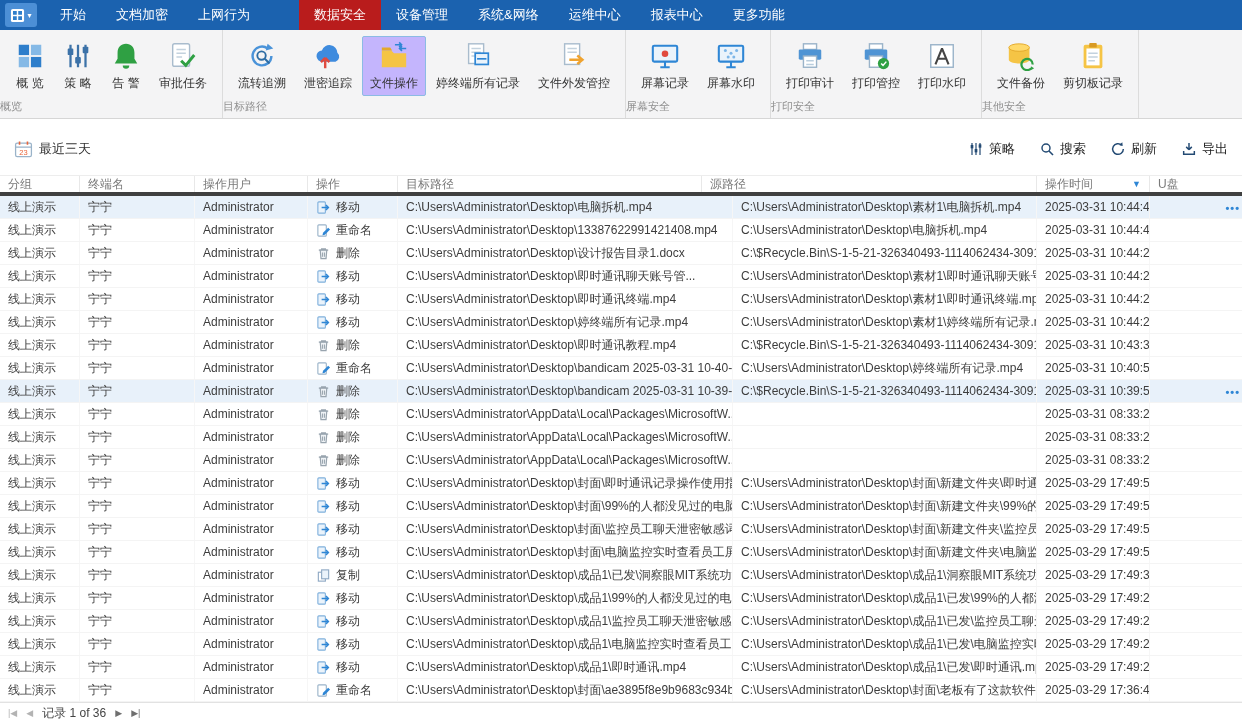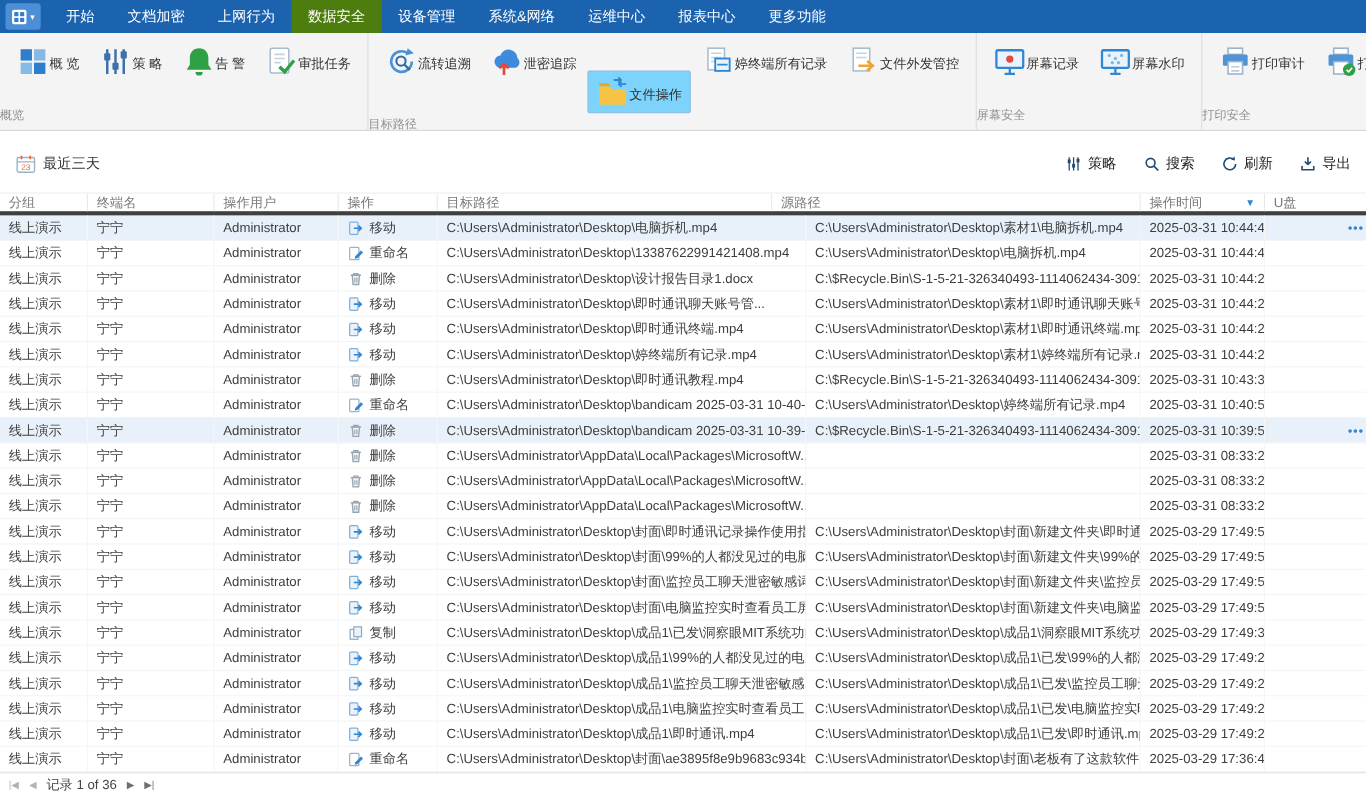--- a/index.html
+++ b/index.html
@@ -9,29 +9,29 @@
     font-family:"Liberation Sans","DejaVu Sans",sans-serif;
     position:relative;
   }
   
   .menubar { height:30px; background:#1b62af; display:flex; align-items:center; color:#fff; }
   .logo-btn { width:32px; height:24px; background:#4c8fd6; border-radius:3px; margin:0 8px 0 5px;
     display:flex; align-items:center; justify-content:center; gap:2px; cursor:default; }
   .logo-btn svg { width:15px; height:15px; }
   .logo-caret { font-size:8px; color:#fff; }
   .menu-item { padding:0 15px; font-size:13px; line-height:30px; cursor:default; white-space:nowrap; }
-  .menu-item.active { background:#4d7c0f; }
+  .menu-item.active { background:#b91c1c;margin-left:34px; }
   
   .ribbon { background:#f4f4f5; border-bottom:1px solid #d6d6d6; display:flex; height:89px; }
   .ribbon-group { display:flex; flex-direction:column; border-right:1px solid #dcdcdc; }
   .rg-items { flex:1; display:flex; align-items:flex-start; padding:6px 6px 0; }
   .rg-label { height:23px; text-align:left; font-size:11px; color:#8f8f8f; line-height:20px;font-family:Liberation Serif, serif; }
-  .ribbon-item { display:flex; flex-direction:row; align-items:center; padding:4px 7px 3px;
+  .ribbon-item { display:flex; flex-direction:column; align-items:center; padding:4px 7px 3px;
     margin:0 1px; border:1px solid transparent; border-radius:2px; min-width:46px; }
-  .ribbon-item.selected { background:#7dd3fc; border-color:#8cbbe4;margin-top:28px; }
+  .ribbon-item.selected { background:#c4b5fd; border-color:#8cbbe4; }
   .ri-icon { width:30px; height:30px; display:block; }
   .ri-icon svg { width:100%; height:100%; display:block; }
   .ri-label { font-size:12px; color:#333; margin-top:4px; white-space:nowrap; }
   
   .filterbar { display:flex; align-items:center; margin:17px 14px 0 14px; height:26px; }
   .range { display:flex; align-items:center; gap:6px; font-size:13px; color:#333; }
   .range .fb-icon { width:19px; height:19px; }
   .fb-actions { margin-left:auto; display:flex; align-items:flex-start; gap:24px; }
   .fb-action { display:flex; align-items:center; gap:5px; font-size:13px; color:#222; cursor:default; }
   .fb-icon { width:16px; height:16px; display:block; }

